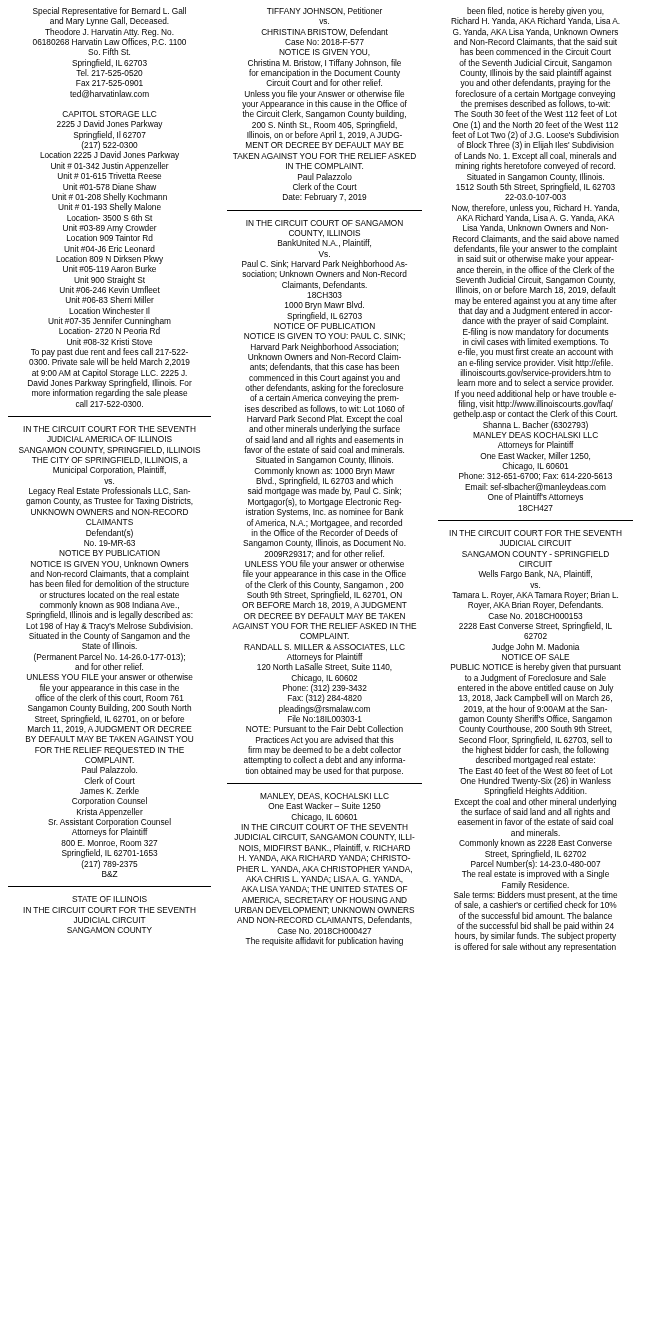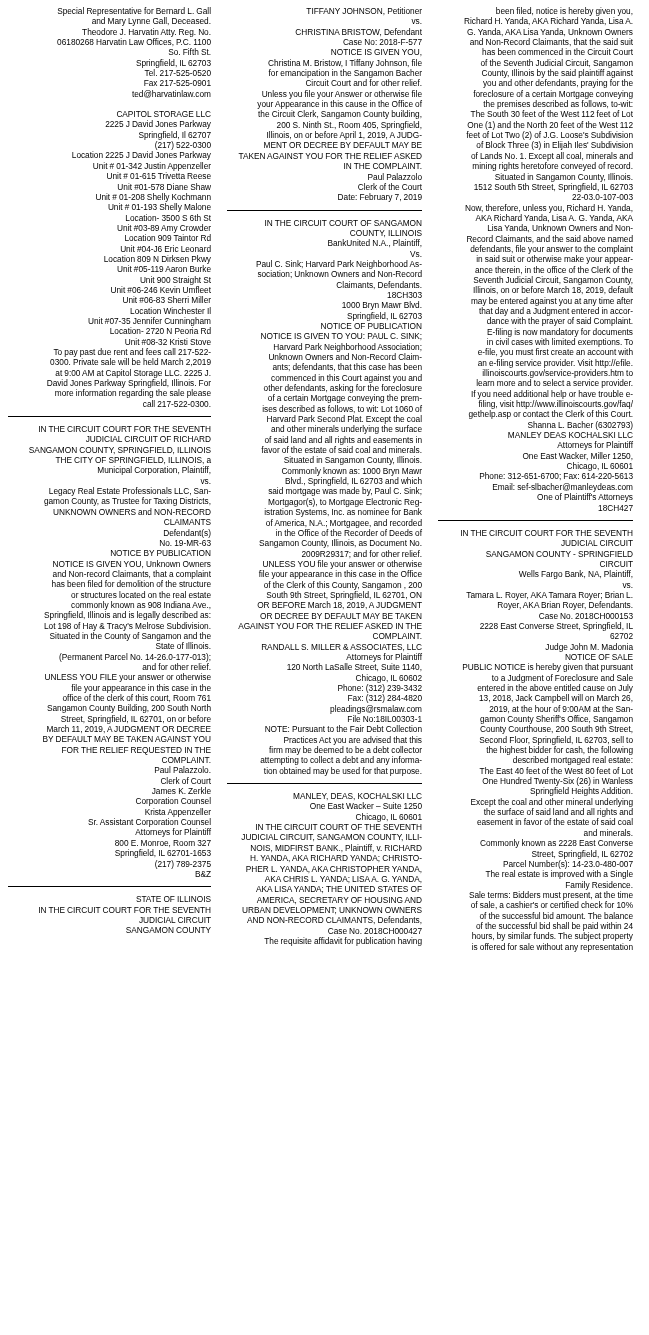--- a/index.html
+++ b/index.html
@@ -30,21 +30,21 @@
     display: flex;
     flex-direction: column;
   }
   .column + .column {
     padding-left: 8px;
   }
   .notice {
     font-size: 8.3px;
     line-height: 10.35px;
     letter-spacing: -0.02px;
-    text-align: right;
+    text-align: center;
     word-spacing: -0.15px;
   }
   .notice p {
     margin: 0;
     padding: 0;
   }
   .rule {
     border: 0;
     border-top: 1px solid #000000;
     margin: 7px 0 7px 0;
@@ -98,21 +98,21 @@
         <p>To pay past due rent and fees call 217-522-</p>
         <p>0300. Private sale will be held March 2,2019</p>
         <p>at 9:00 AM at Capitol Storage LLC. 2225 J.</p>
         <p>David Jones Parkway Springfield, Illinois. For</p>
         <p>more information regarding the sale please</p>
         <p>call 217-522-0300.</p>
       </div>
       <hr class="rule">
       <div class="notice">
         <p>IN THE CIRCUIT COURT FOR THE SEVENTH</p>
-        <p>JUDICIAL CIRCUIT OF RICHARD</p>
+        <p>JUDICIAL AMERICA OF ILLINOIS</p>
         <p>SANGAMON COUNTY, SPRINGFIELD, ILLINOIS</p>
         <p>THE CITY OF SPRINGFIELD, ILLINOIS, a</p>
         <p>Municipal Corporation,  Plaintiff,</p>
         <p>vs.</p>
         <p>Legacy Real Estate Professionals LLC, San-</p>
         <p>gamon County, as Trustee for Taxing Districts,</p>
         <p>UNKNOWN OWNERS and NON-RECORD</p>
         <p>CLAIMANTS</p>
         <p>Defendant(s)</p>
         <p>No.  19-MR-63</p>
@@ -158,21 +158,21 @@
       </div>
     </div>
   <div class="column" id="col2">
       <div class="notice">
         <p>TIFFANY JOHNSON, Petitioner</p>
         <p>vs.</p>
         <p>CHRISTINA BRISTOW, Defendant</p>
         <p>Case No: 2018-F-577</p>
         <p>NOTICE IS GIVEN YOU,</p>
         <p>Christina M. Bristow, I Tiffany Johnson, file</p>
-        <p>for emancipation in the Sangamon Bacher</p>
+        <p>for emancipation in the Document County</p>
         <p>Circuit Court and for other relief.</p>
         <p>Unless you file your Answer or otherwise file</p>
         <p>your Appearance in this cause in the Office of</p>
         <p>the Circuit Clerk, Sangamon County building,</p>
         <p>200 S. Ninth St., Room 405, Springfield,</p>
         <p>Illinois, on or before April 1, 2019, A JUDG-</p>
         <p>MENT OR DECREE BY DEFAULT MAY BE</p>
         <p>TAKEN AGAINST YOU FOR THE RELIEF ASKED</p>
         <p>IN THE COMPLAINT.</p>
         <p>Paul Palazzolo</p>
@@ -191,21 +191,21 @@
         <p>18CH303</p>
         <p>1000 Bryn Mawr Blvd.</p>
         <p>Springfield, IL 62703</p>
         <p>NOTICE OF PUBLICATION</p>
         <p>NOTICE IS GIVEN TO YOU: PAUL C. SINK;</p>
         <p>Harvard Park Neighborhood Association;</p>
         <p>Unknown Owners and Non-Record Claim-</p>
         <p>ants; defendants, that this case has been</p>
         <p>commenced in this Court against you and</p>
         <p>other defendants, asking for the foreclosure</p>
-        <p>of a certain Mortgage conveying the prem-</p>
+        <p>of a certain America conveying the prem-</p>
         <p>ises described as follows, to wit: Lot 1060 of</p>
         <p>Harvard Park Second Plat. Except the coal</p>
         <p>and other minerals underlying the surface</p>
         <p>of said land and all rights and easements in</p>
         <p>favor of the estate of said coal and minerals.</p>
         <p>Situated in Sangamon County, Illinois.</p>
         <p>Commonly known as: 1000 Bryn Mawr</p>
         <p>Blvd., Springfield, IL 62703 and which</p>
         <p>said mortgage was made by, Paul C. Sink;</p>
         <p>Mortgagor(s), to Mortgage Electronic Reg-</p>

